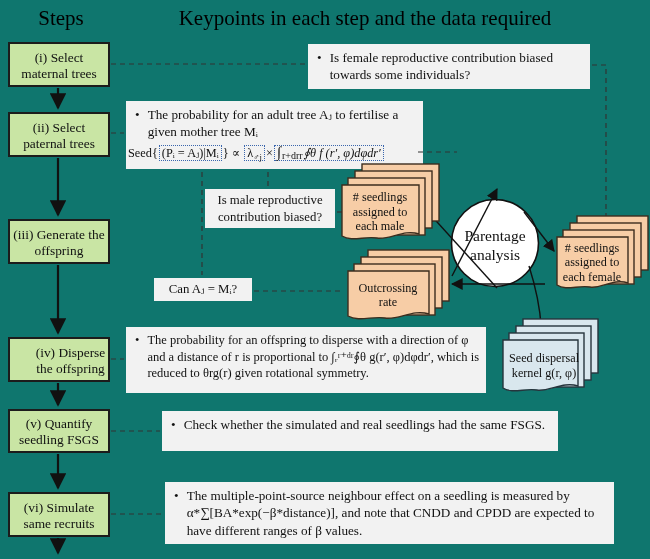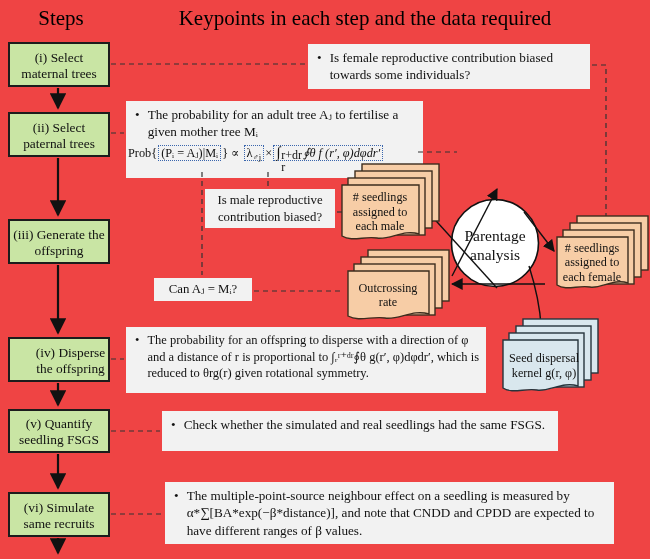--- a/index.html
+++ b/index.html
@@ -1,31 +1,31 @@
 <!DOCTYPE html>
 <html><head>
 <meta charset="utf-8">
 <style>
   html,body{margin:0;padding:0;background:#fff;}
-  .canvas{position:relative;width:650px;height:559px;background:#ef4444;overflow:hidden;
+  .canvas{position:relative;width:650px;height:559px;background:#0f766e;overflow:hidden;
           font-family:"Liberation Serif","DejaVu Serif",serif;color:#111;}
   .hdr{position:absolute;font-size:21px;text-align:center;color:#000;}
   .stepbox{position:absolute;left:8px;width:102px;background:#c9e5a4;border:2px solid #1c1c1c;
            display:flex;align-items:flex-end;justify-content:center;text-align:center;
            font-size:13.4px;line-height:1.25;padding:2px 1px;box-sizing:border-box;}
   .grey{position:absolute;background:#f2f2f2;box-sizing:border-box;}
   .kp{display:flex;gap:8px;padding:5px 7px 5px 9px;font-size:13.2px;line-height:1.32;}
   .kp .bul{flex:0 0 auto;}
   .qbox{position:absolute;background:#f2f2f2;font-size:12.8px;line-height:1.3;
         padding:3px 5px;box-sizing:border-box;text-align:center;}
   .formula{position:relative;margin:3px 0 0 -2px;font-size:12.3px;white-space:nowrap;}
   .dotted{border:1.3px dotted #3a66ad;padding:0 2px;margin:0 1px;}
   .subsm{font-size:8.5px;vertical-align:-3px;}
   .intwrap{display:inline-block;font-size:15px;}
-  .limits{display:inline-flex;flex-direction:column;font-size:12px;line-height:1.05;
+  .limits{display:inline-flex;flex-direction:row;font-size:10px;line-height:1.05;
           vertical-align:-2px;margin-left:1px;margin-right:1px;}
   svg.overlay{position:absolute;left:0;top:0;z-index:3;pointer-events:none;}
   .layer2{z-index:2;}
   .stack{position:absolute;z-index:4;}
   .stack .lbl{position:absolute;display:flex;align-items:center;justify-content:center;
               text-align:center;font-size:12.2px;line-height:1.18;padding:2px;box-sizing:border-box;}
   .hublbl{position:absolute;z-index:4;text-align:center;font-size:15.5px;line-height:1.25;}
   .ital{font-style:italic;}
 </style>
 </head>
@@ -61,21 +61,21 @@
       <span>Is female reproductive contribution biased towards some individuals?</span>
     </div>
   </div>
 
   <div class="grey layer2" style="left:126px;top:101px;width:297px;min-height:68px;padding-bottom:4px;">
     <div class="kp" style="padding-bottom:0;">
       <span class="bul">•</span>
       <span>The probability for an adult tree Aⱼ to fertilise a given mother tree Mᵢ</span>
     </div>
     <div class="formula" style="padding-left:4px;">
-      <span>Prob{</span><span class="dotted">(Pᵢ = Aⱼ)|Mᵢ</span><span>} ∝</span>
+      <span>Seed{</span><span class="dotted">(Pᵢ = Aⱼ)|Mᵢ</span><span>} ∝</span>
       <span class="dotted"><span>λ</span><span class="subsm">♂j</span></span><span>×</span><span class="dotted"><span class="intwrap">∫</span><span class="limits">
             <span>r+dr</span>
             <span>r</span>
           </span><span class="ital">∮θ f (r′, φ)dφdr′</span></span>
     </div>
   </div>
 
   <div class="qbox layer2" style="left:205px;top:189px;width:130px;"><span>Is male reproductive contribution biased?</span></div>
   <div class="qbox layer2" style="left:154px;top:278px;width:98px;white-space:nowrap;"><span>Can Aⱼ = Mᵢ?</span></div>
 

